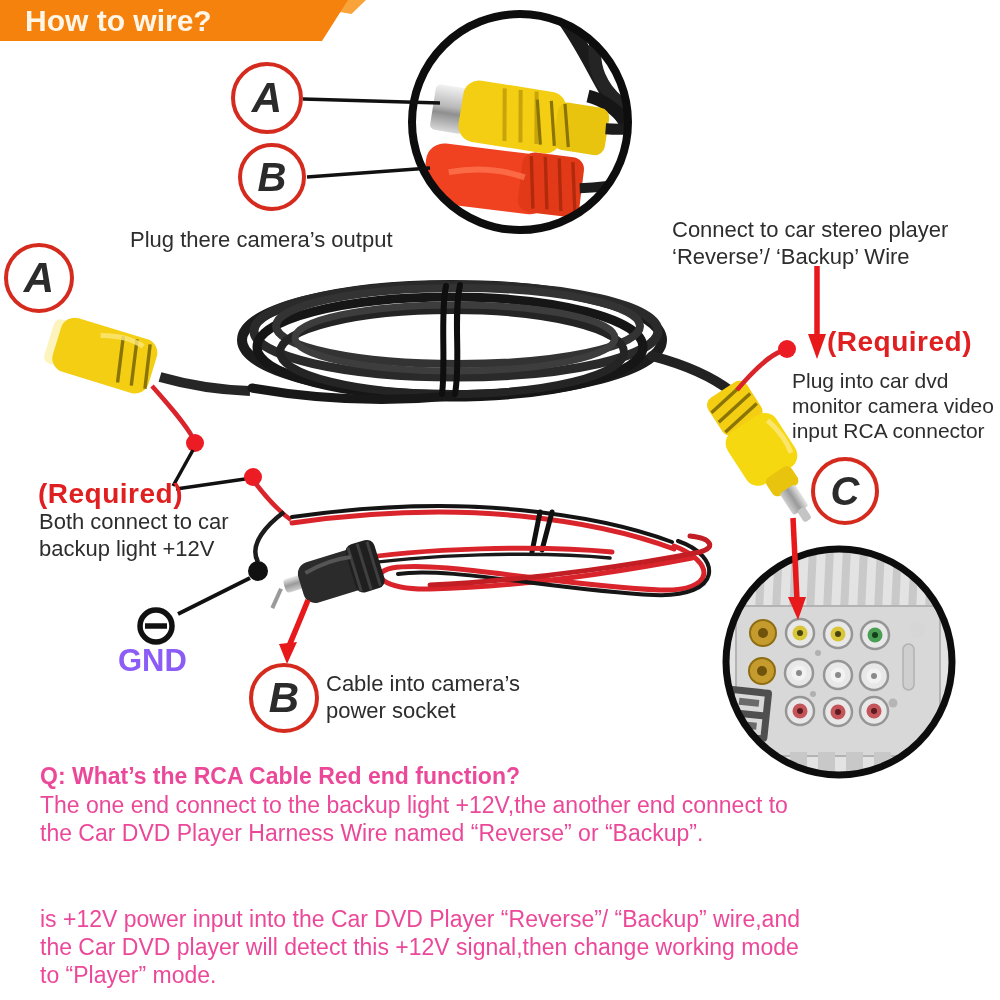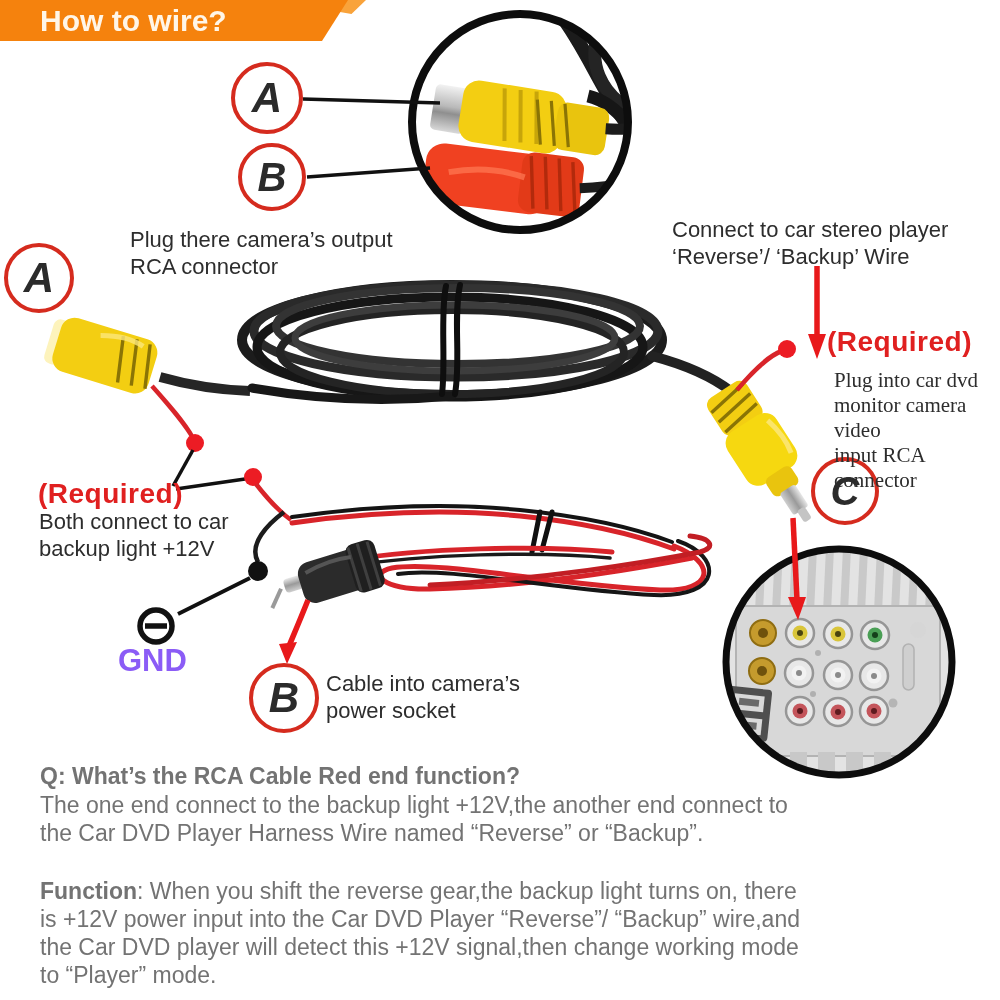--- a/index.html
+++ b/index.html
@@ -21,23 +21,23 @@
     position:absolute;left:0;top:0;width:348px;height:41px;z-index:4;
     background:#F5820D;
     clip-path:polygon(0 0,100% 0,calc(100% - 26px) 100%,0 100%);
   }
   #banner-sliver{
     position:absolute;left:300px;top:0;width:66px;height:14px;z-index:3;
     background:#F9A33B;
     clip-path:polygon(45% 0,100% 0,78% 100%,30% 60%);
   }
   #banner .t{
-    font-weight:bold;font-size:30px;line-height:41px;color:#FFF6E8;padding-left:40px;
-  }
-  .qa-line{position:absolute;font-size:23px;line-height:27px;color:#737373;}
+    font-weight:bold;font-size:30px;line-height:41px;color:#FFF6E8;padding-left:25px;
+  }
+  .qa-line{position:absolute;font-size:23px;line-height:27px;color:#ec4899;}
   .bold{font-weight:bold;}
   #gnd-label{font-weight:bold;font-size:31px;color:#8b5cf6;}
 </style>
 </head>
 <body>
 
 <div id="stage">
 
   <svg id="wires" width="1000" height="1000" viewBox="0 0 1000 1000">
     <defs>
@@ -269,31 +269,30 @@
   </div>
 
   <div class="callout" style="left:231px;top:62px;width:64px;height:64px;font-size:42px;">A</div>
   <div class="callout" style="left:238px;top:143px;width:60px;height:60px;font-size:40px;">B</div>
   <div class="callout" style="left:4px;top:243px;width:62px;height:62px;font-size:42px;">A</div>
   <div class="callout" style="left:811px;top:457px;width:60px;height:60px;font-size:40px;">C</div>
   <div class="callout" style="left:249px;top:663px;width:62px;height:62px;font-size:42px;">B</div>
 
   <div class="txt ann" style="left:130px;top:226px;">
     <div>Plug there camera’s output</div>
-    <div>RCA connector</div>
   </div>
 
   <div class="txt ann" style="left:672px;top:216px;">
     <div>Connect to car stereo player</div>
     <div>‘Reverse’/ ‘Backup’ Wire</div>
   </div>
 
   <div class="txt req" style="left:827px;top:326px;">(Required)</div>
 
-  <div class="txt ann-sm" style="left:834px;top:368px;font-family:Liberation Serif, serif;">
+  <div class="txt ann-sm" style="left:792px;top:368px;">
     <div>Plug into car dvd</div>
     <div>monitor camera video</div>
     <div>input RCA connector</div>
   </div>
 
   <div class="txt req" style="left:38px;top:478px;">(Required)</div>
 
   <div class="txt ann" style="left:39px;top:508px;">
     <div>Both connect to car</div>
     <div>backup light +12V</div>
@@ -303,18 +302,17 @@
 
   <div class="txt ann" style="left:326px;top:670px;">
     <div>Cable into camera’s</div>
     <div>power socket</div>
   </div>
 
   <div class="qa-line bold" style="left:40px;top:763px;">Q: What’s the RCA Cable Red end function?</div>
   <div class="qa-line" style="left:40px;top:792px;">The one end connect to the backup light +12V,the another end connect to</div>
   <div class="qa-line" style="left:40px;top:820px;">the Car DVD Player Harness Wire named “Reverse” or “Backup”.</div>
 
-  <div class="qa-line" style="left:40px;top:878px;"><span class="bold">Function</span><span>: When you shift the reverse gear,the backup light turns on, there</span></div>
   <div class="qa-line" style="left:40px;top:906px;">is +12V power input into the Car DVD Player “Reverse”/ “Backup” wire,and</div>
   <div class="qa-line" style="left:40px;top:934px;">the Car DVD player will detect this +12V signal,then change working mode</div>
   <div class="qa-line" style="left:40px;top:962px;">to “Player” mode.</div>
 
 </div>
 
 </body></html>

